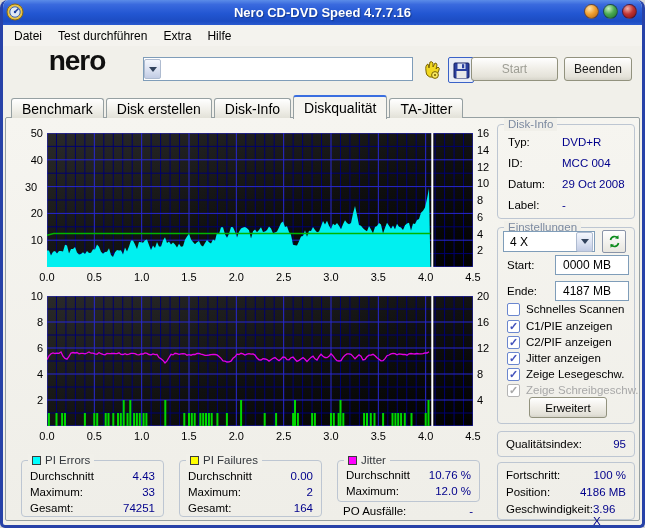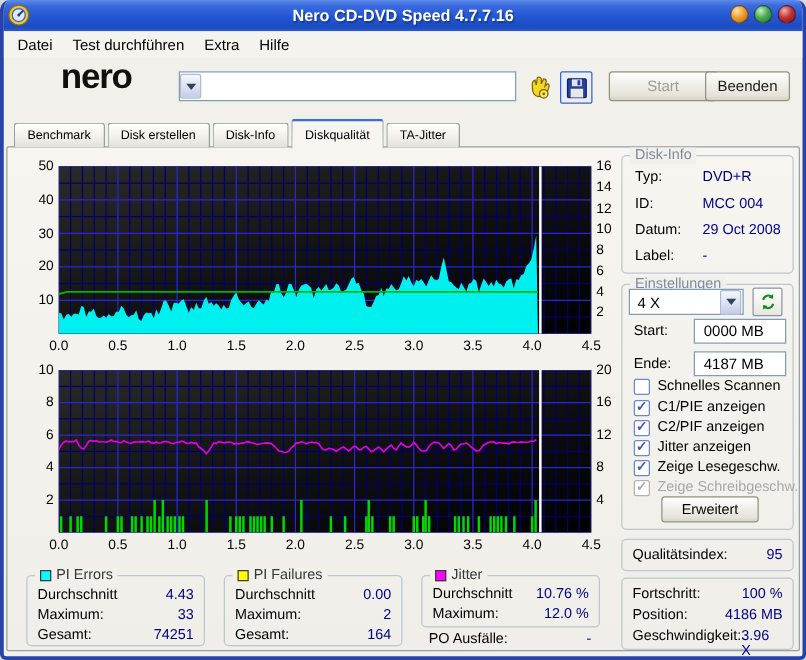--- a/index.html
+++ b/index.html
@@ -64,36 +64,36 @@
     position:absolute; left:445px; top:11px; width:26px; height:26px;
     border:1px solid #3a62c8; border-radius:2px; background:#e9edf6;
     display:flex; align-items:center; justify-content:center;
   }
   .xp-btn {
     position:absolute; height:24px; top:11px;
     background:linear-gradient(180deg,#ffffff,#f1efe9 45%,#e4e2d9 85%,#d6d4ca);
     border:1px solid #92927e; border-radius:3px;
     font-size:12px; color:#1a1a1a; display:flex; align-items:center; justify-content:center;
   }
-  .xp-btn.disabled { color:#9d9d94;margin-left:16px; }
+  .xp-btn.disabled { color:#9d9d94; }
   .btn-start { left:468px; width:87px; }
   .btn-quit  { left:561px; width:68px; }
 
   
   .tabpage {
     position:absolute; left:2px; top:117px; width:635px; height:404px;
     background:linear-gradient(180deg,#f6f5f0,#efeee8);
     border:1px solid #96a0a2; border-radius:2px;
   }
   .tabs { position:absolute; left:8px; top:95px; height:23px; display:flex; align-items:flex-end; gap:2px; z-index:4; }
   .tab {
     height:20px; padding:0 10px; display:flex; align-items:center;
     background:linear-gradient(180deg,#ffffff,#f1f0ea 55%,#e2e1d8);
     border:1px solid #96a0a2; border-bottom:none; border-radius:3px 3px 0 0;
-    font-size:10px; color:#000;
+    font-size:14px; color:#000;
   }
   .tab.active {
     height:24px; background:#f6f5f0; position:relative;
     border-top:2px solid #3a6ee0; margin-bottom:-1px; z-index:5;
   }
 
   
   .plot { position:absolute; background:#000; }
   .plot svg { display:block; }
   .tick { position:absolute; font-size:11px; color:#000; line-height:12px; }
@@ -566,21 +566,21 @@
         <span class="val">12.0 %</span>
       </div>
   </div>
   <div class="srow" style="left:340px; top:505px; width:130px; position:absolute;">
     <span class="lbl">PO Ausfälle:</span>
     <span class="val">-</span>
   </div>
 
 <div class="tick r" style="left: 16px; top: 127px; width: 24px;">50</div>
     <div class="tick r" style="left: 16px; top: 153.8px; width: 24px;">40</div>
-    <div class="tick r" style="left: 16px; top: 180.6px; width: 24px;">30</div>
+    <div class="tick r" style="left: 16px; top: 180.6px; width: 24px; text-align: center;">30</div>
     <div class="tick r" style="left: 16px; top: 207.4px; width: 24px;">20</div>
     <div class="tick r" style="left: 16px; top: 234.2px; width: 24px;">10</div>
     <div class="tick " style="left: 474px; top: 127px; width: 20px;">16</div>
     <div class="tick " style="left: 474px; top: 143.75px; width: 20px;">14</div>
     <div class="tick " style="left: 474px; top: 160.5px; width: 20px;">12</div>
     <div class="tick " style="left: 474px; top: 177.25px; width: 20px;">10</div>
     <div class="tick " style="left: 474px; top: 194px; width: 20px;">8</div>
     <div class="tick " style="left: 474px; top: 210.75px; width: 20px;">6</div>
     <div class="tick " style="left: 474px; top: 227.5px; width: 20px;">4</div>
     <div class="tick " style="left: 474px; top: 244.25px; width: 20px;">2</div>

